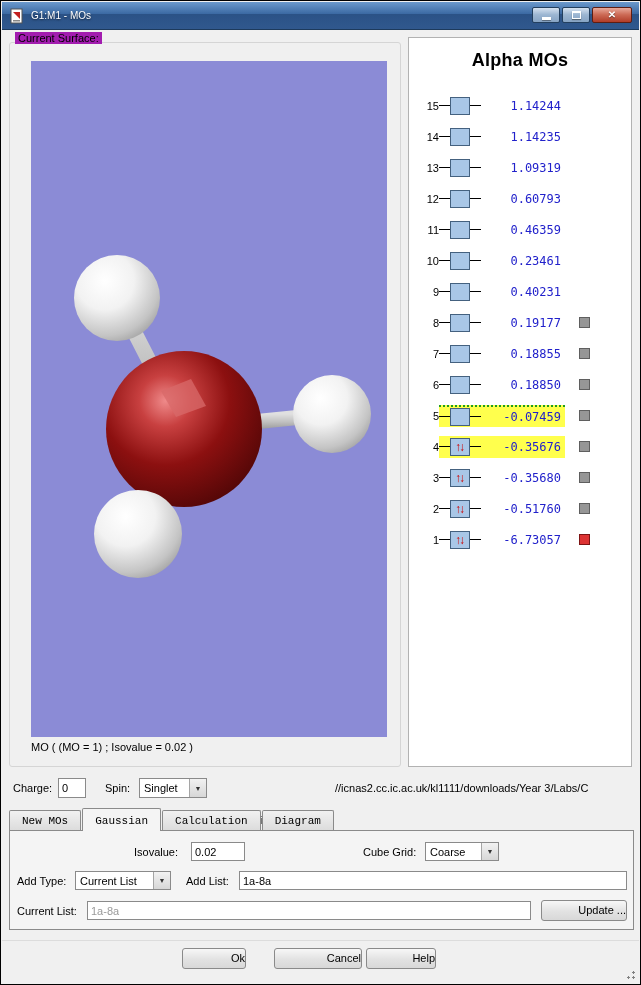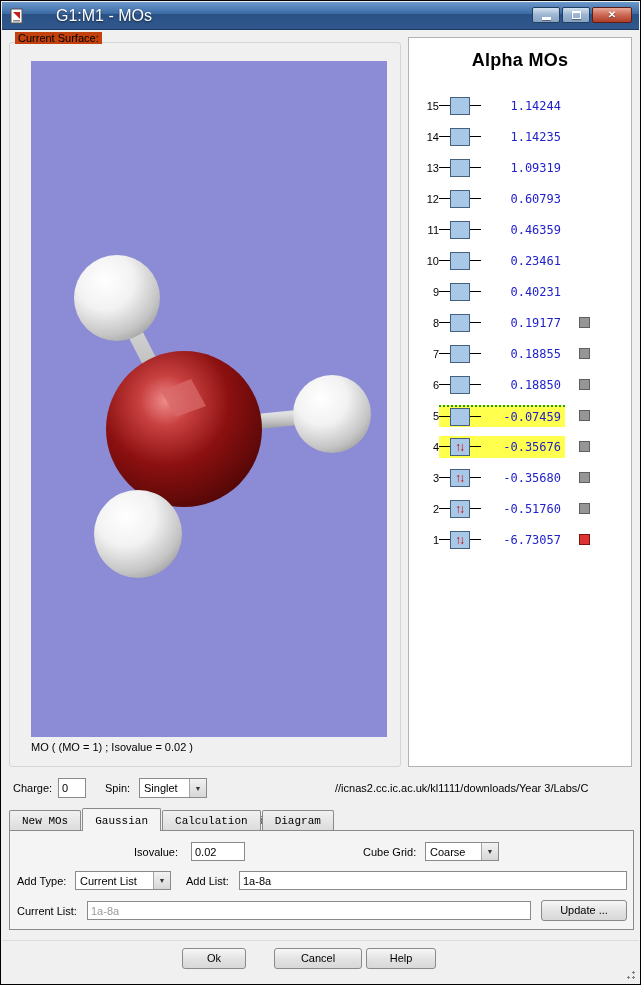--- a/index.html
+++ b/index.html
@@ -8,21 +8,21 @@
     position:relative; width:641px; height:985px; margin:0 auto;
     background:#f0f0f0; border:1px solid #000; overflow:hidden;
   }
   
   .titlebar {
     position:absolute; left:1px; top:1px; width:637px; height:28px;
     background:linear-gradient(180deg,#6b99cc 0%,#3a68a2 45%,#2b5286 46%,#30588e 100%);
     display:flex; align-items:center; border-bottom:1px solid #1d3a5c;
   }
   .app-icon { width:16px; height:16px; margin:0 6px 0 7px; display:inline-block; }
-  .title-text { color:#fff; font-size:16px; text-shadow:0 1px 2px rgba(0,0,0,.6);margin-left:25px; }
+  .title-text { color:#fff; font-size:10px; text-shadow:0 1px 2px rgba(0,0,0,.6); }
   .win-controls { position:absolute; right:7px; top:5px; display:flex; gap:2px; }
   .winbtn {
     width:28px; height:16px; border:1px solid #233f5e; border-radius:2px;
     background:linear-gradient(180deg,#d6e2f0,#9cb6d2 48%,#87a4c4);
     display:flex; align-items:center; justify-content:center; padding:0; cursor:default;
   }
   .winbtn.close {
     width:40px;
     background:linear-gradient(180deg,#e8a99a,#cc6a55 48%,#b03c28);
     border-color:#5e1d12;
@@ -31,21 +31,21 @@
   .glyph-max { display:block; width:9px; height:8px; border:1px solid #fff; border-top-width:2px; box-shadow:0 1px 1px rgba(0,0,0,.4); }
   .glyph-close { color:#fff; font-size:10px; font-weight:bold; line-height:1; text-shadow:0 1px 1px rgba(0,0,0,.5); }
 
   
   .groupbox {
     position:absolute; left:8px; top:41px; width:392px; height:725px;
     border:1px solid #d5d5d5; border-radius:3px;
   }
   .groupbox-label {
     position:absolute; left:14px; top:31px; font-size:11px; color:#000;
-    background:#c2410c; padding:0 3px; z-index:2;
+    background:#a21caf; padding:0 3px; z-index:2;
   }
   .viewport {
     position:absolute; left:30px; top:60px; width:356px; height:676px;
     background:var(--viewport-bg,#8b8bd6);
   }
   .viewport svg { display:block; }
   .surface-caption {
     position:absolute; left:30px; top:740px; font-size:11px; color:#000;
   }
 
@@ -111,21 +111,21 @@
   }
   .tab-pane {
     position:absolute; left:8px; top:829px; width:625px; height:100px;
     background:#f4f4f4; border:1px solid #8a8a8a;
   }
 
   
   .btn {
     position:absolute; height:21px; font-size:11px; color:#000;
     background:linear-gradient(180deg,#f7f7f7,#e2e2e2 55%,#d8d8d8);
-    border:1px solid #8a8a8a; border-radius:3px; text-align:center; line-height:19px;
+    border:1px solid #8a8a8a; border-radius:3px; text-align:right; line-height:19px;
   }
   .separator { position:absolute; left:1px; top:939px; width:637px; height:1px; background:#dcdcdc; }
   .grip {
     position:absolute; right:4px; bottom:4px; width:12px; height:12px;
     background-image:radial-gradient(#808080 1.2px, transparent 1.3px);
     background-size:5px 5px; background-position:bottom right;
     clip-path:polygon(100% 0, 100% 100%, 0 100%);
   }
 </style>
 </head>

